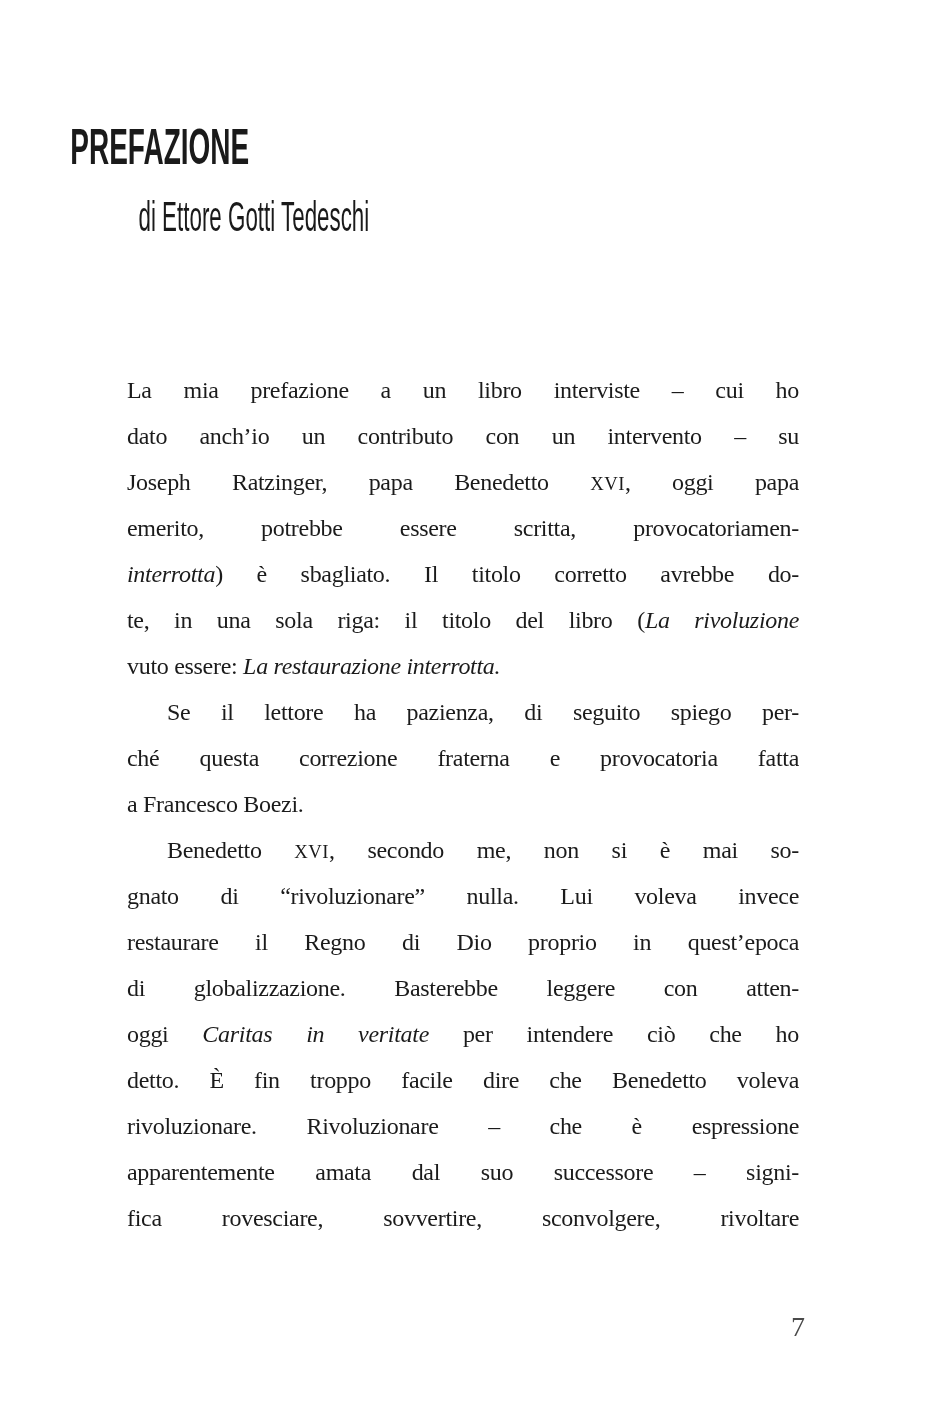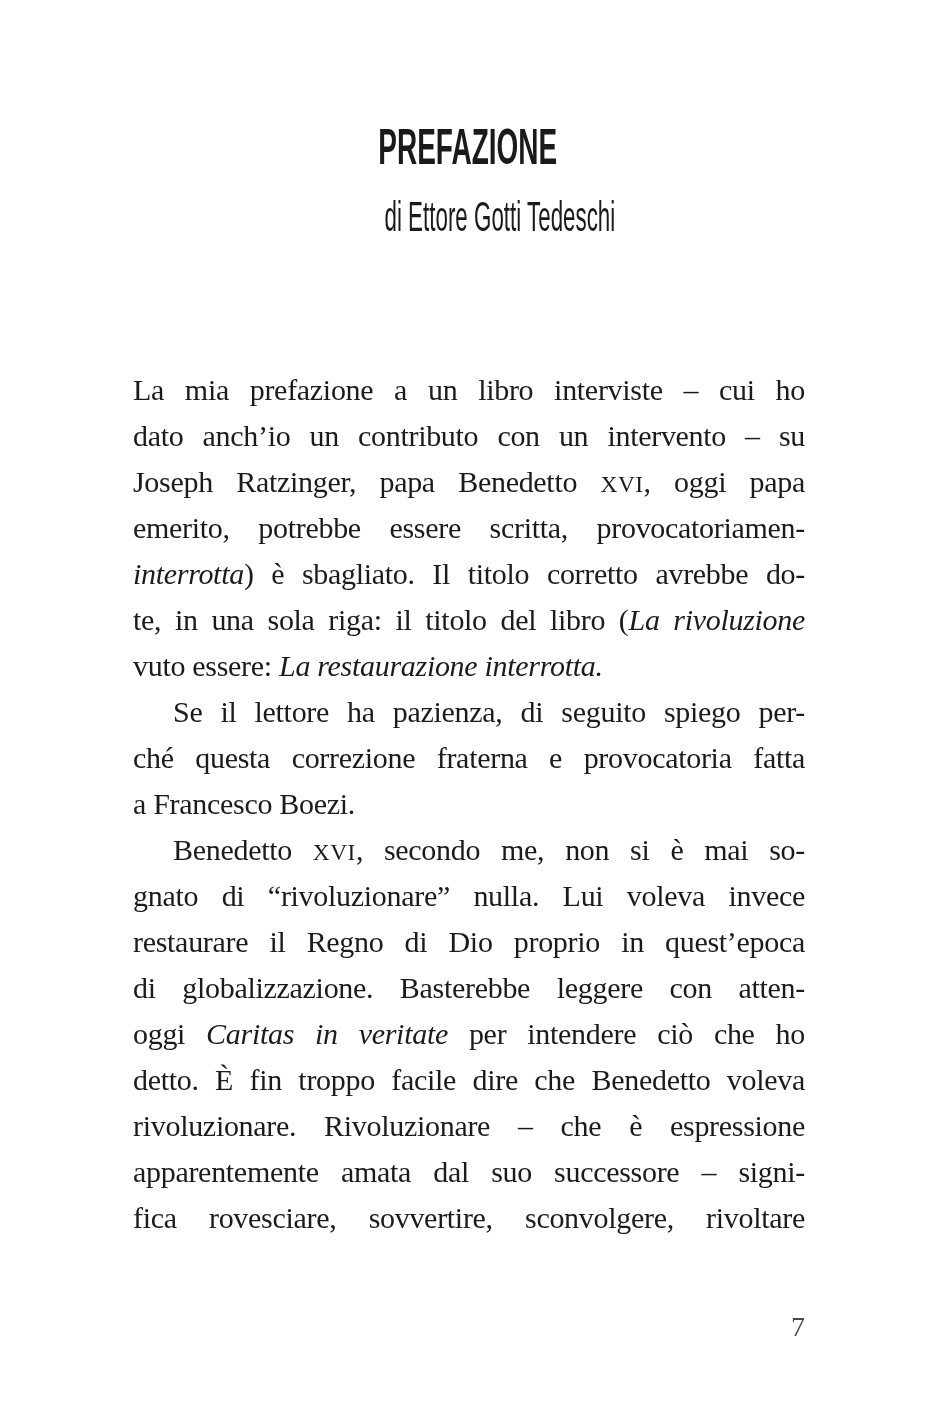--- a/index.html
+++ b/index.html
@@ -12,21 +12,20 @@
     width: 936px;
     height: 1409px;
     background: #ffffff;
     overflow: hidden;
     font-family: "Liberation Serif", serif;
   }
   .heading {
     position: absolute;
     left: 0;
     width: 936px;
-    text-align: center;
     color: #1a1a1a;
     white-space: nowrap;
   }
   .title {
     top: 122px;
     font-family: "Liberation Sans", sans-serif;
     font-weight: bold;
     font-size: 50px;
     line-height: 50px;
     letter-spacing: 0px;
@@ -44,25 +43,25 @@
     line-height: 46px;
     margin-left: 32px;
   }
   .subtitle .squeeze {
     display: inline-block;
     transform: scaleX(0.52);
     transform-origin: 50% 50%;
   }
   .body-text {
     position: absolute;
-    left: 133px;
+    left: 127px;
     top: 367px;
     width: 672px;
     color: #1b1b1b;
-    font-size: 30px;
+    font-size: 24px;
     letter-spacing: -0.3px;
   }
   .line {
     height: 46px;
     line-height: 46px;
     text-align: justify;
     text-align-last: justify;
     overflow: hidden;
   }
   .line.line-left {

